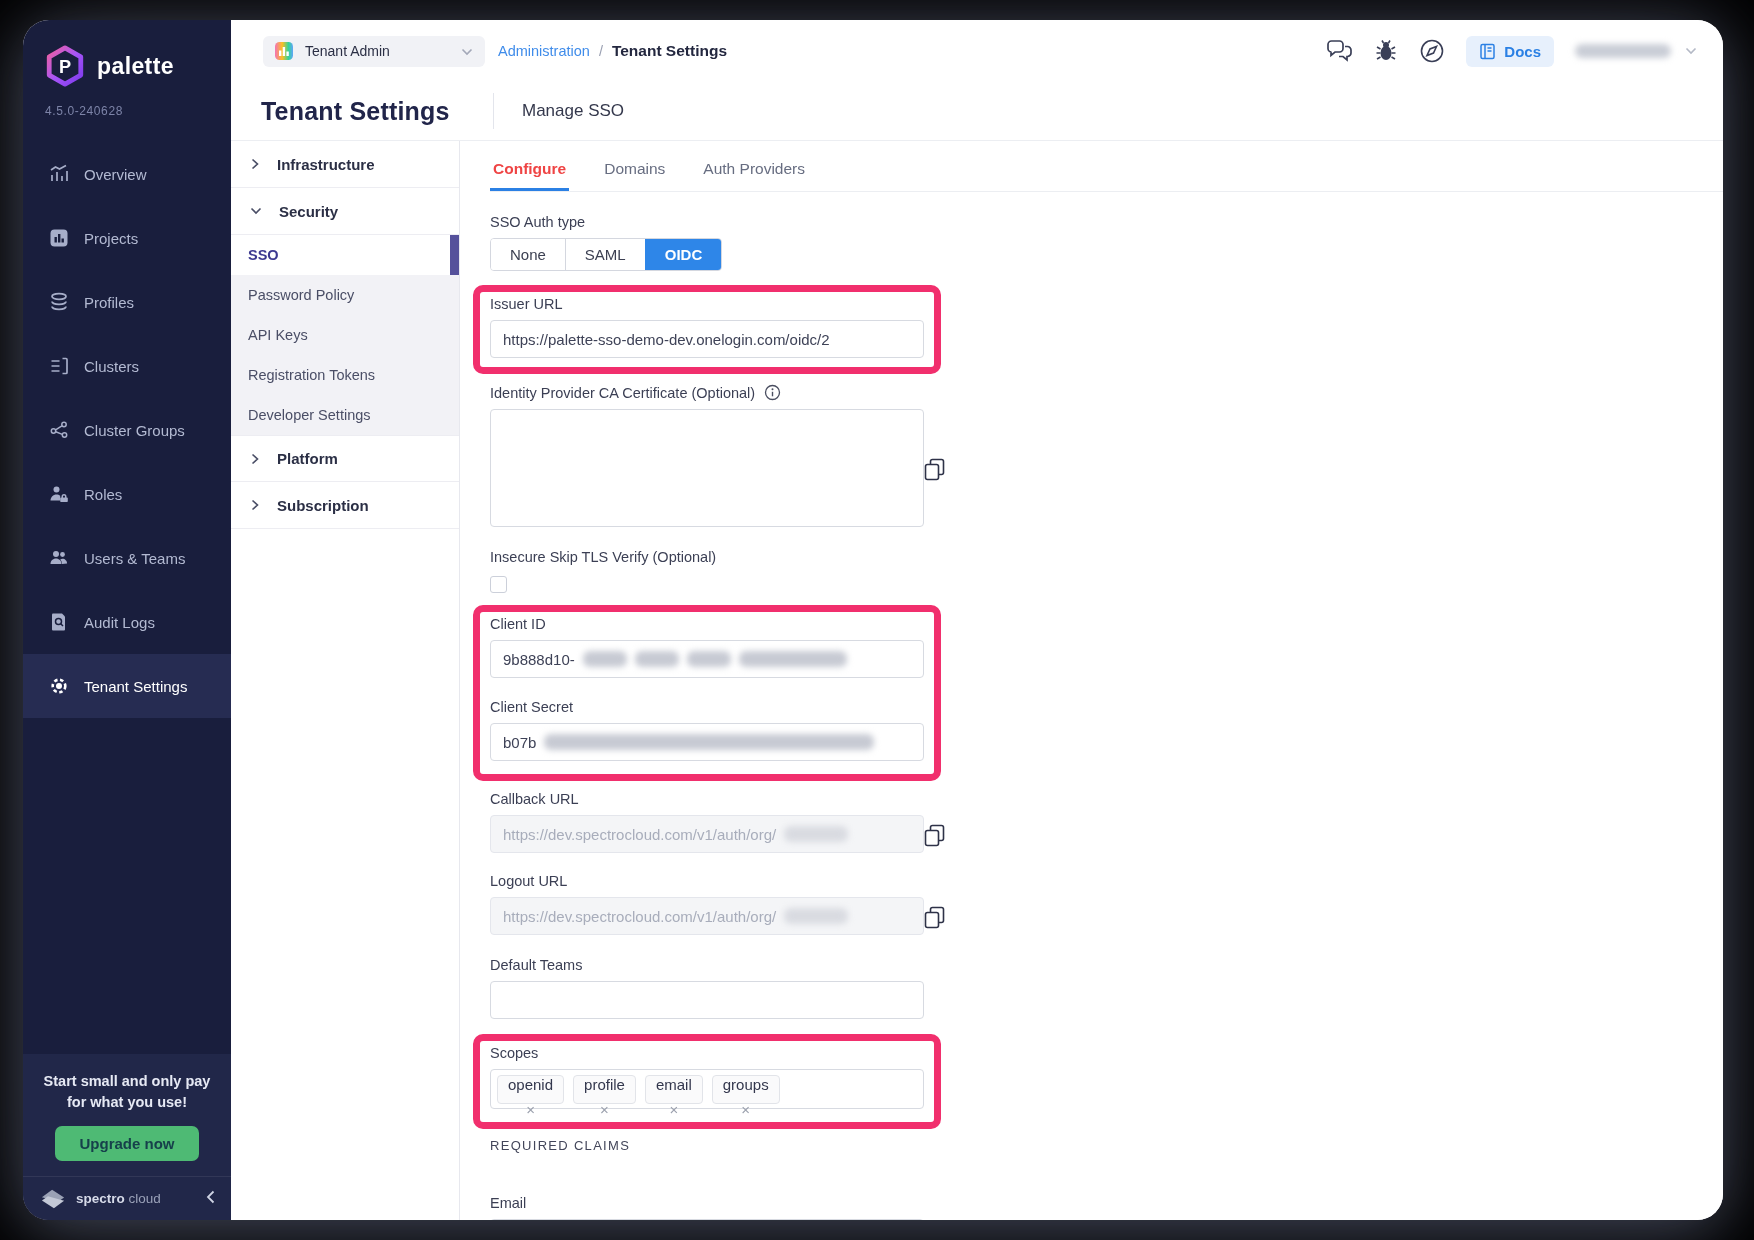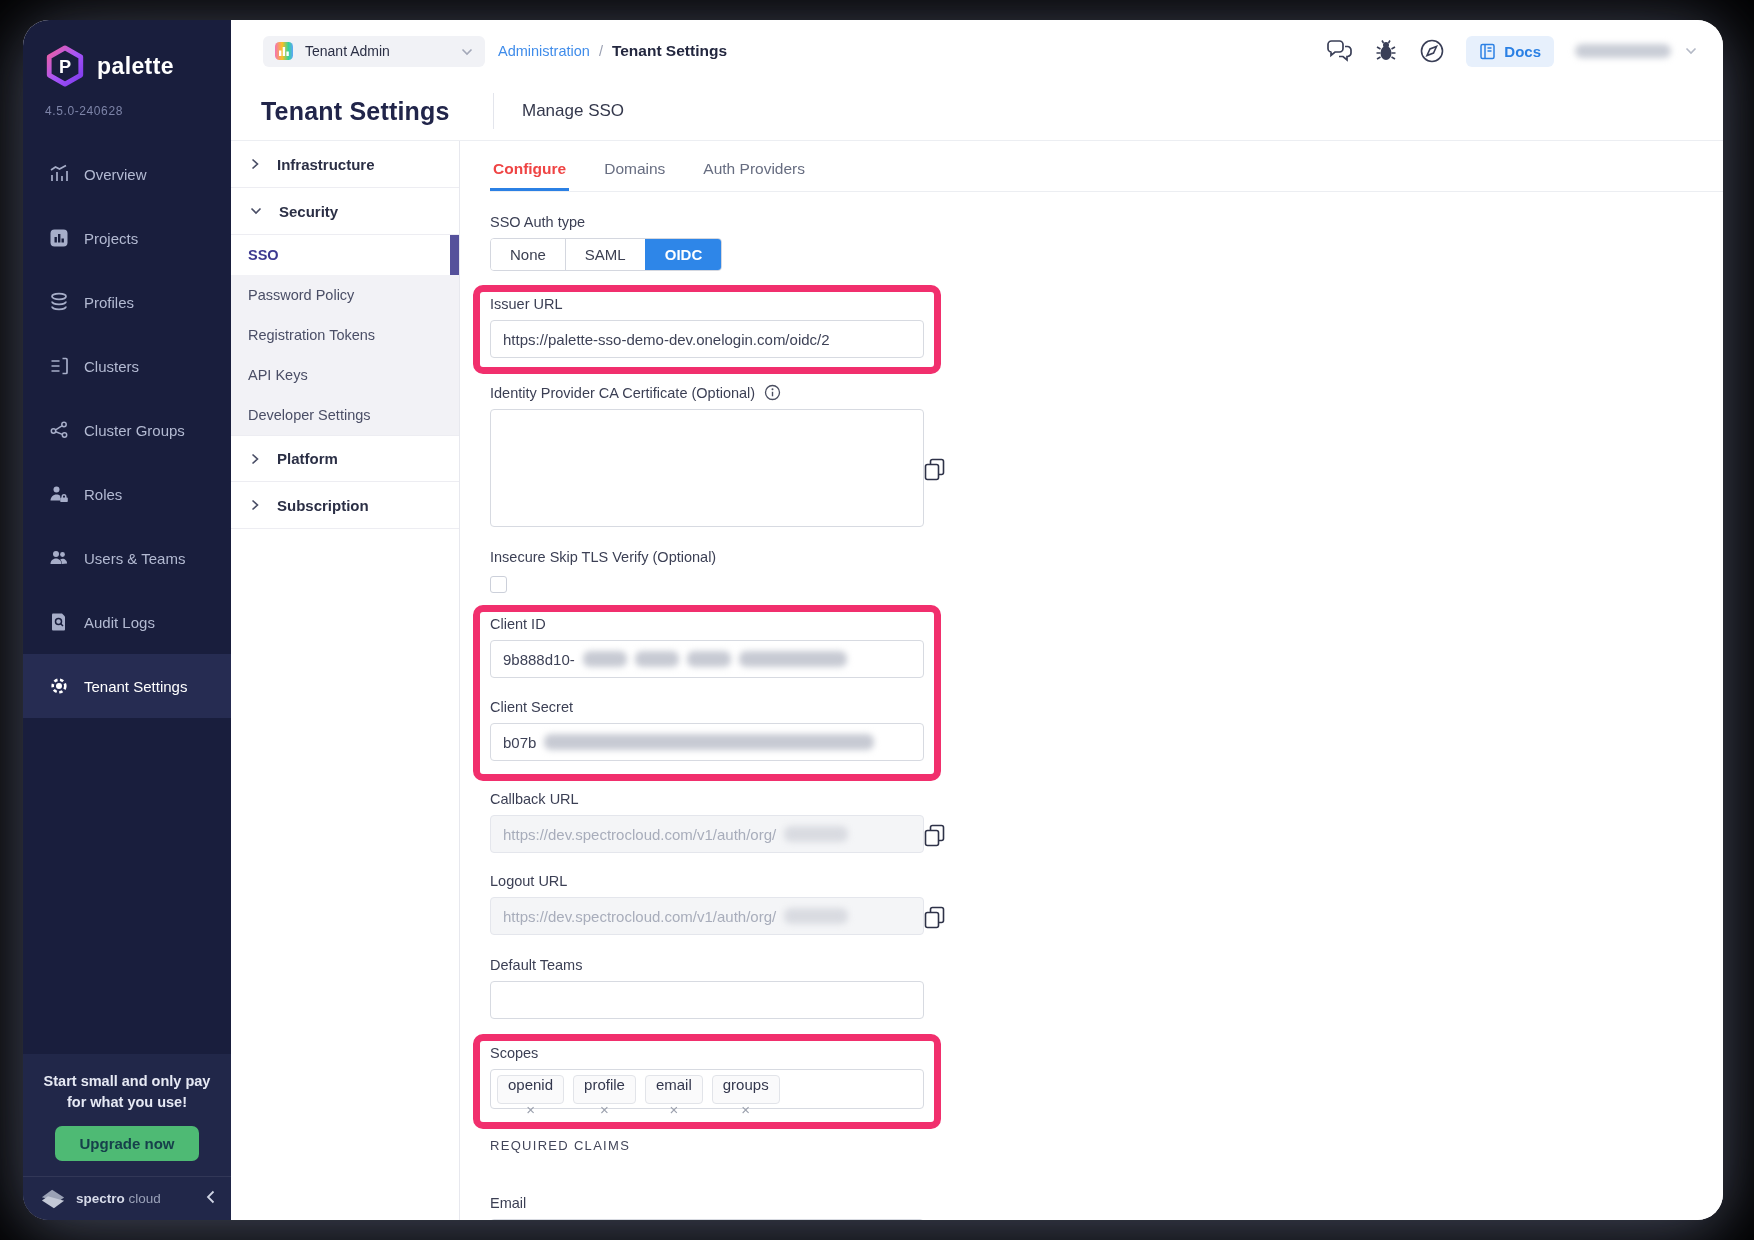--- a/index.html
+++ b/index.html
@@ -324,24 +324,24 @@
             </svg>
           <span>Security</span>
         </div>
         <div class="subitem selected">
             <span>SSO</span>
           </div>
         <div class="subitem">
             <span>Password Policy</span>
           </div>
         <div class="subitem">
+            <span>API Keys</span>
+          </div>
+        <div class="subitem">
             <span>Registration Tokens</span>
-          </div>
-        <div class="subitem">
-            <span>API Keys</span>
           </div>
         <div class="subitem">
             <span>Developer Settings</span>
           </div>
         <div class="group-row" style="border-top:1px solid #ededf2;">
           <svg width="10" height="12" viewBox="0 0 10 12">
               <path d="M2.5 1.5L7.5 6l-5 4.5" stroke="#4a4e66" stroke-width="1.6" fill="none"></path>
             </svg>
           <span>Platform</span>
         </div>

